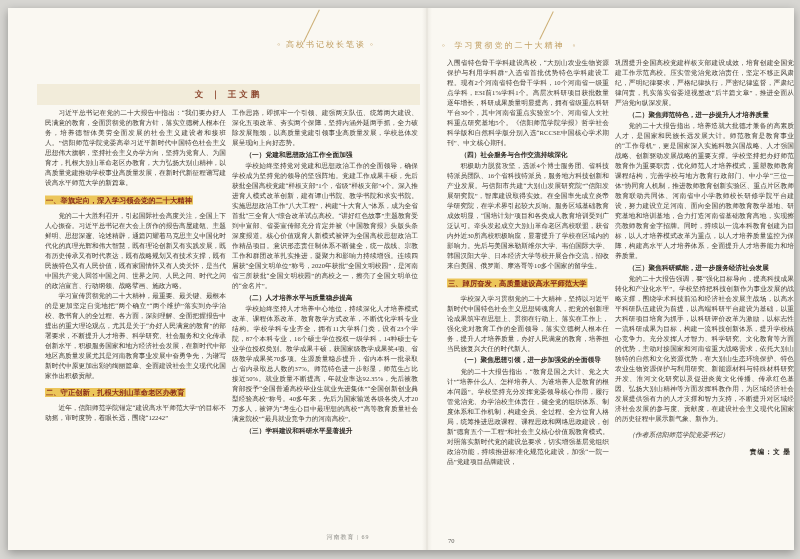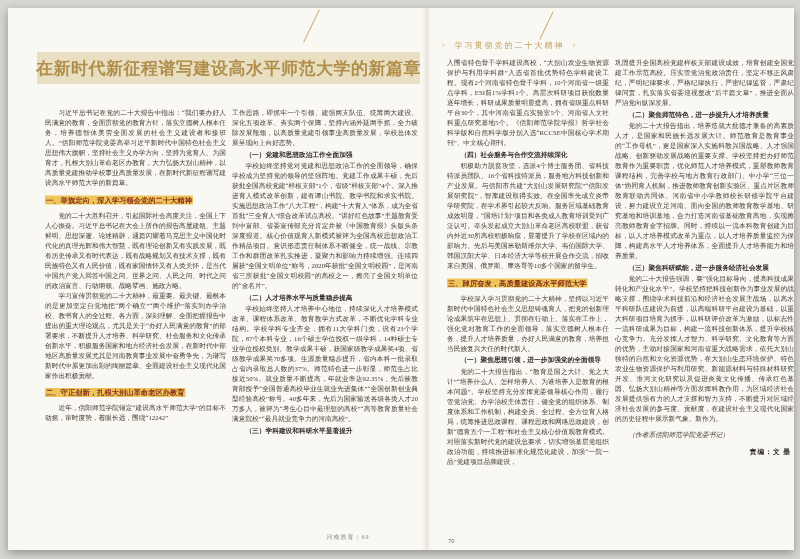--- a/index.html
+++ b/index.html
@@ -62,24 +62,25 @@
   }
   .rp-pagenum{position:absolute;left:440px;top:529px;font-size:6.5px;color:#5c5b57;}
 </style>
 </head>
 <body>
 
 <div class="spread">
   <div class="orn orn-left"></div>
   <div class="orn orn-right"></div>
 
+  <div class="tag tag-left">◦ 高校书记校长笔谈 ◦</div>
   <div class="tag tag-right">◦ 学习贯彻党的二十大精神 ◦</div>
 
-  <div class="title-band">
-    <div class="title-text">在新时代新征程谱写建设高水平师范大学的新篇章</div>
+  <div class="byline-band">
+    <div class="byline-text">文 ｜ 王文鹏</div>
   </div>
 
   <div class="col lp-col1">
       <div class="para p">习近平总书记在党的二十大报告中指出：“我们要办好人民满意的教育，全面贯彻党的教育方针，落实立德树人根本任务，培养德智体美劳全面发展的社会主义建设者和接班人。”信阳师范学院党委高举习近平新时代中国特色社会主义思想伟大旗帜，坚持社会主义办学方向，坚持为党育人、为国育才，扎根大别山革命老区办教育，大力弘扬大别山精神，以高质量党建推动学校事业高质量发展，在新时代新征程谱写建设高水平师范大学的新篇章。</div>
       <div class="para h"><span class="hl">一、举旗定向，深入学习领会党的二十大精神</span></div>
       <div class="para p">党的二十大胜利召开，引起国际社会高度关注，全国上下人心振奋。习近平总书记在大会上所作的报告高屋建瓴、主题鲜明、思想深邃、论述精辟，通篇闪耀着马克思主义中国化时代化的真理光辉和伟大智慧，既有理论创新又有实践发展，既有历史传承又有时代表达，既有战略规划又有技术支撑，既有民族特色又有人民价值，既有家国情怀又有人类关怀，是当代中国共产党人回答中国之问、世界之问、人民之问、时代之问的政治宣言、行动纲领、战略擘画、施政方略。</div>
       <div class="para p">学习宣传贯彻党的二十大精神，最重要、最关键、最根本的是更加坚定自觉地把“两个确立”“两个维护”落实到办学治校、教书育人的全过程、各方面，深刻理解、全面把握报告中提出的重大理论观点，尤其是关于“办好人民满意的教育”的部署要求，不断提升人才培养、科学研究、社会服务和文化传承创新水平，积极服务国家和地方经济社会发展，在新时代中部地区高质量发展尤其是河南教育事业发展中奋勇争先，为谱写新时代中原更加出彩的绚丽篇章、全面建设社会主义现代化国家作出积极贡献。</div>
       <div class="para h"><span class="hl">二、守正创新，扎根大别山革命老区办教育</span></div>
       <div class="para p">近年，信阳师范学院锚定“建设高水平师范大学”的目标不动摇，审时度势，着眼长远，围绕“12242”</div>
     </div>

